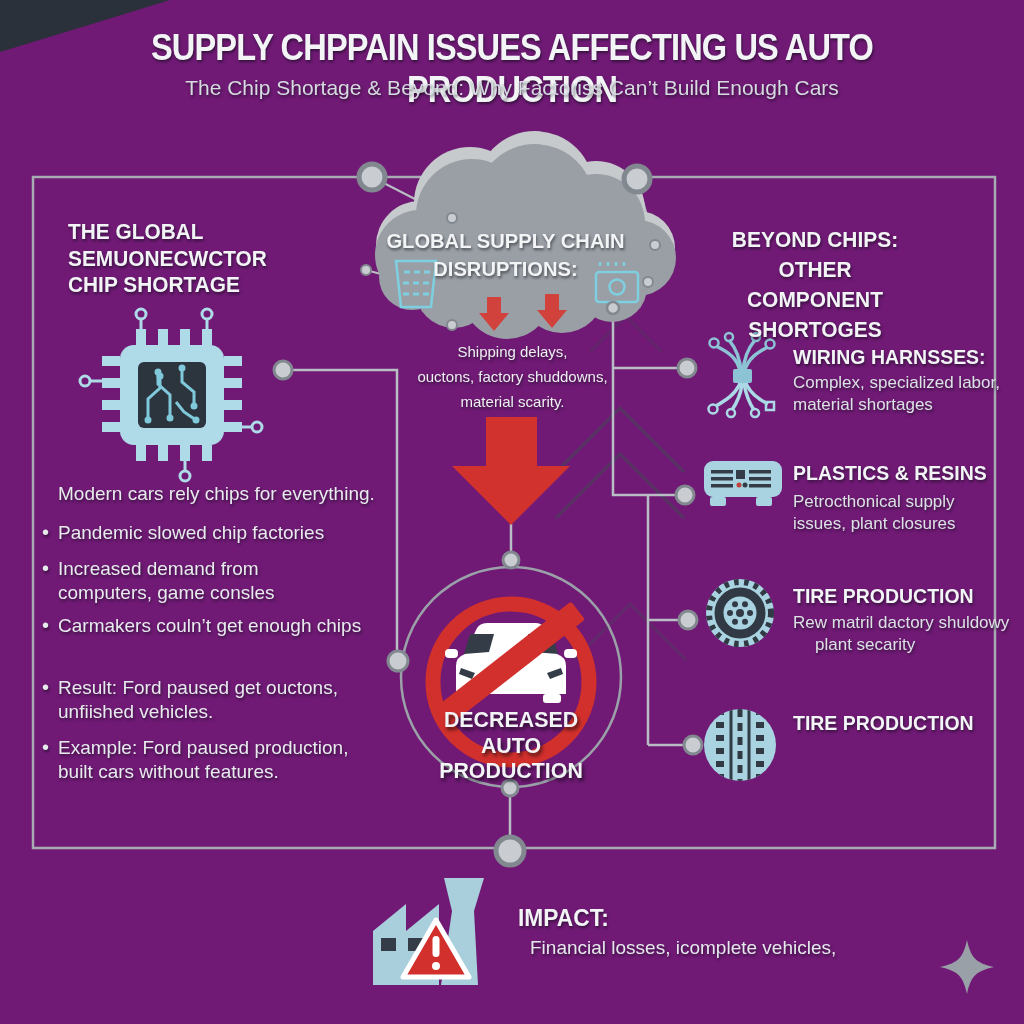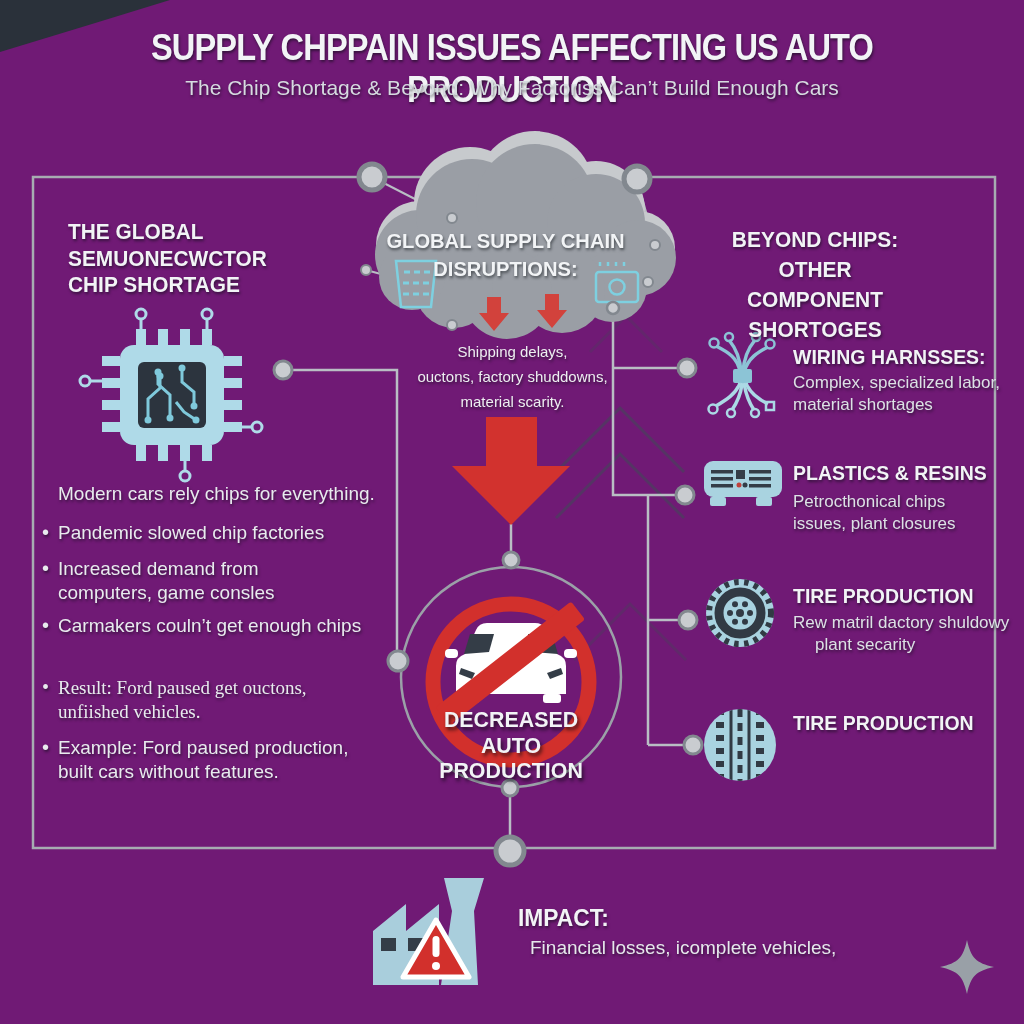--- a/index.html
+++ b/index.html
@@ -13,21 +13,21 @@
   .abs{position:absolute;z-index:2;}
   .sh{text-shadow:1px 2px 3px rgba(8,12,16,.55);}
   .title{left:0;right:0;top:27px;text-align:center;font-size:37px;font-weight:bold;
          letter-spacing:-1px;transform:scaleX(.88);transform-origin:center;}
   .subtitle{left:0;right:0;top:76px;text-align:center;font-size:21px;color:#D6DBE0;}
   .left-heading{left:68px;top:219px;font-size:21.5px;font-weight:bold;line-height:26.5px;
                 transform:scaleX(.97);transform-origin:left center;}
   .left-intro{left:58px;top:483px;font-size:19px;color:#E8EBEE;}
   .bullet{left:42px;display:flex;font-size:19px;line-height:23.5px;color:#E8EBEE;}
   .bullet::before{content:"•";margin-right:9px;font-size:20px;}
-  .b1{top:521px;} .b2{top:557px;} .b3{top:614px;} .b4{top:676px;font-family:Liberation Serif, serif;} .b5{top:736px;}
+  .b1{top:521px;} .b2{top:557px;} .b3{top:614px;} .b4{top:676px;} .b5{top:736px;}
   .cloud-heading{left:373px;top:227px;width:265px;text-align:center;font-size:21px;
                  font-weight:bold;line-height:28px;transform:scaleX(.96);}
   .cloud-desc{left:380px;top:339px;width:265px;text-align:center;font-size:15px;
               line-height:25px;color:#EDEFF1;}
   .sign-text{left:421px;top:707px;width:180px;text-align:center;font-size:22.5px;
              font-weight:bold;line-height:25.5px;transform:scaleX(.95);
              text-shadow:2px 3px 4px rgba(8,10,14,.7);}
   .right-heading{left:684px;top:225px;width:262px;text-align:center;font-size:22.5px;
                  font-weight:bold;line-height:30px;transform:scaleX(.93);}
   .item-title{left:793px;font-size:20.5px;font-weight:bold;transform:scaleX(.95);
@@ -355,21 +355,21 @@
   </div>
 
   <div class="abs item-title t1 sh">WIRING HARNSSES:</div>
   <div class="abs item-desc d1 sh">
     <div>Complex, specialized labor,</div>
     <div>material shortages</div>
   </div>
 
   <div class="abs item-title t2 sh">PLASTICS &amp; RESINS</div>
   <div class="abs item-desc d2 sh">
-    <div>Petrocthonical chips</div>
+    <div>Petrocthonical supply</div>
     <div>issues, plant closures</div>
   </div>
 
   <div class="abs item-title t3 sh">TIRE PRODUCTION</div>
   <div class="abs item-desc d3 sh">
     <div>Rew matril dactory shuldowy</div>
     <div class="indent">plant secarity</div>
   </div>
 
   <div class="abs item-title t4 sh">TIRE PRODUCTION</div>

